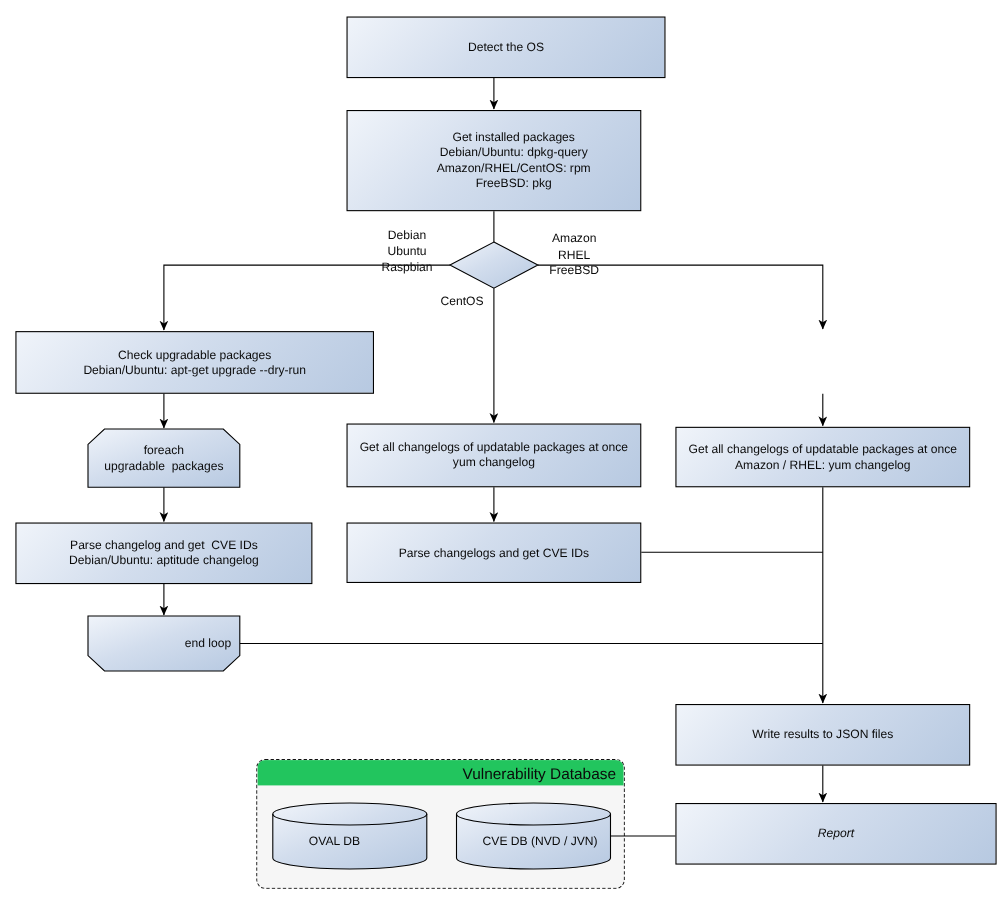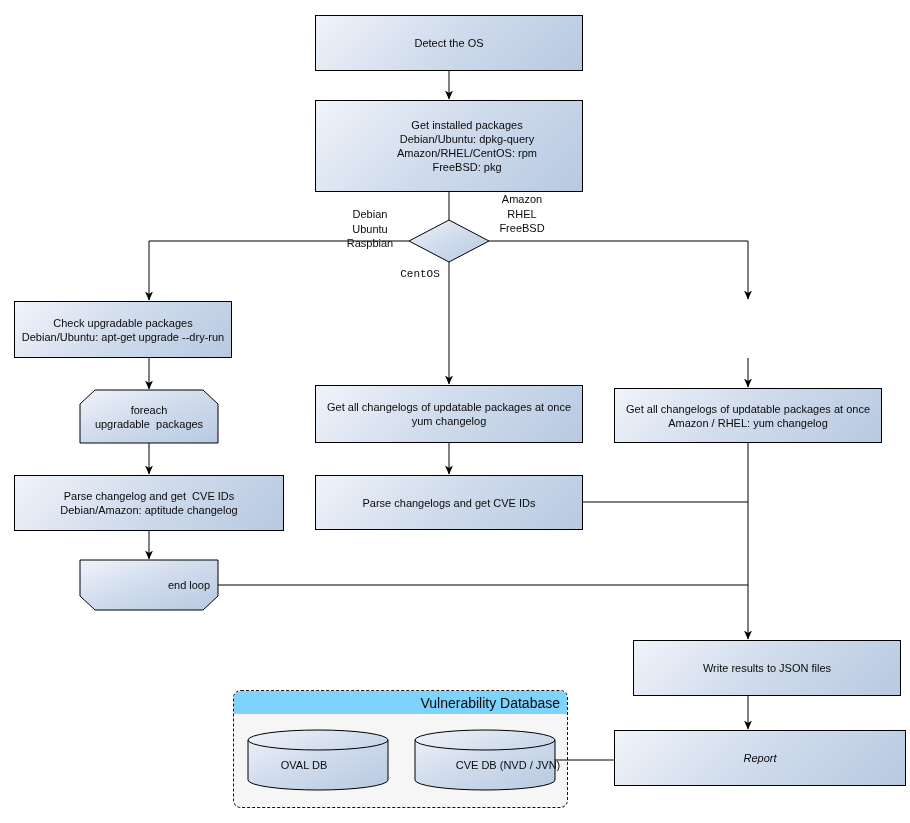--- a/index.html
+++ b/index.html
@@ -12,21 +12,21 @@
   .rect{border:1px solid #000;
         background:linear-gradient(135deg,#f0f4fa 0%,#d2dded 45%,#b7c9e1 100%);}
   .ghost{background:transparent;border:none;}
 
   .blabel{position:absolute;font-size:11px;line-height:14.5px;text-align:center;
           color:#0a0a0a;white-space:pre;z-index:3;}
 
   .group{position:absolute;left:233px;top:690px;width:335px;height:118px;
          box-sizing:border-box;border:1.5px dashed #111;border-radius:8px;
          background:#f6f6f6;z-index:1;overflow:hidden;}
-  .group-titlebar{height:23px;background:#7dd3fc;display:flex;align-items:center;
+  .group-titlebar{height:23px;background:#22c55e;display:flex;align-items:center;
          justify-content:flex-end;padding-right:7px;font-size:14px;color:#0a0a0a;}
 
   svg.layer{position:absolute;left:0;top:0;z-index:2;}
 </style>
 </head>
 <body>
 
 <div id="canvas">
 
   <div class="group">
@@ -73,58 +73,58 @@
       <path d="M248,740 A70,10 0 0 1 388,740 L388,780 A70,10 0 0 1 248,780 Z" fill="url(#g)" stroke="#000"></path>
       <path d="M248,740 A70,10 0 0 0 388,740" fill="none" stroke="#000"></path>
     </g>
 
     <g>
       <path d="M415,740 A70,10 0 0 1 555,740 L555,780 A70,10 0 0 1 415,780 Z" fill="url(#g)" stroke="#000"></path>
       <path d="M415,740 A70,10 0 0 0 555,740" fill="none" stroke="#000"></path>
     </g>
   </svg>
 
-  <div class="node rect" style="left:315px;top:15px;width:268px;height:56px;">Detect the OS</div>
+  <div class="node rect" style="left:315px;top:15px;width:290px;height:56px;">Detect the OS</div>
 
   <div class="node rect" style="left:315px;top:100px;width:268px;height:92px;padding-left:36px;">Get installed packages
 Debian/Ubuntu: dpkg-query
 Amazon/RHEL/CentOS: rpm
 FreeBSD: pkg</div>
 
-  <div class="node rect" style="left:14px;top:301px;width:218px;height:57px;">Check upgradable packages
+  <div class="node rect" style="left:14px;top:301px;width:326px;height:57px;">Check upgradable packages
 Debian/Ubuntu: apt-get upgrade --dry-run</div>
 
   <div class="node rect" style="left:14px;top:475px;width:270px;height:56px;">Parse changelog and get  CVE IDs
-Debian/Amazon: aptitude changelog</div>
+Debian/Ubuntu: aptitude changelog</div>
 
   <div class="node rect" style="left:315px;top:385px;width:268px;height:58px;">Get all changelogs of updatable packages at once
 yum changelog</div>
 
   <div class="node rect" style="left:315px;top:475px;width:268px;height:55px;">Parse changelogs and get CVE IDs</div>
 
 
   <div class="node rect" style="left:614px;top:388px;width:268px;height:55px;">Get all changelogs of updatable packages at once
 Amazon / RHEL: yum changelog</div>
 
-  <div class="node rect" style="left:614px;top:640px;width:268px;height:56px;margin-left:19px;">Write results to JSON files</div>
+  <div class="node rect" style="left:614px;top:640px;width:268px;height:56px;">Write results to JSON files</div>
 
   <div class="node rect" style="left:614px;top:730px;width:292px;height:56px;font-style:italic;">Report</div>
 
   <div class="node ghost" style="left:80px;top:390px;width:138px;height:53px;">foreach
 upgradable  packages</div>
 
   <div class="node ghost" style="left:80px;top:560px;width:138px;height:50px;margin-left:40px;">end loop</div>
 
   <div class="node ghost" style="left:248px;top:745px;width:112px;height:40px;">OVAL DB</div>
 
-  <div class="node ghost" style="left:432px;top:745px;width:152px;height:40px;">CVE DB (NVD / JVN)</div>
+  <div class="node ghost" style="left:415px;top:745px;width:152px;height:40px;">CVE DB (NVD / JVN)</div>
 
   <div class="blabel" style="left:320px;top:207px;width:100px;">Debian
 Ubuntu
 Raspbian</div>
 
-  <div class="blabel" style="left:472px;top:192px;width:100px;">Amazon
+  <div class="blabel" style="left:472px;top:210px;width:100px;">Amazon
 RHEL
 FreeBSD</div>
 
-  <div class="blabel" style="left:370px;top:267px;width:100px;font-family:Liberation Mono, monospace;">CentOS</div>
+  <div class="blabel" style="left:370px;top:267px;width:100px;">CentOS</div>
 
 </div>
 
 </body></html>

